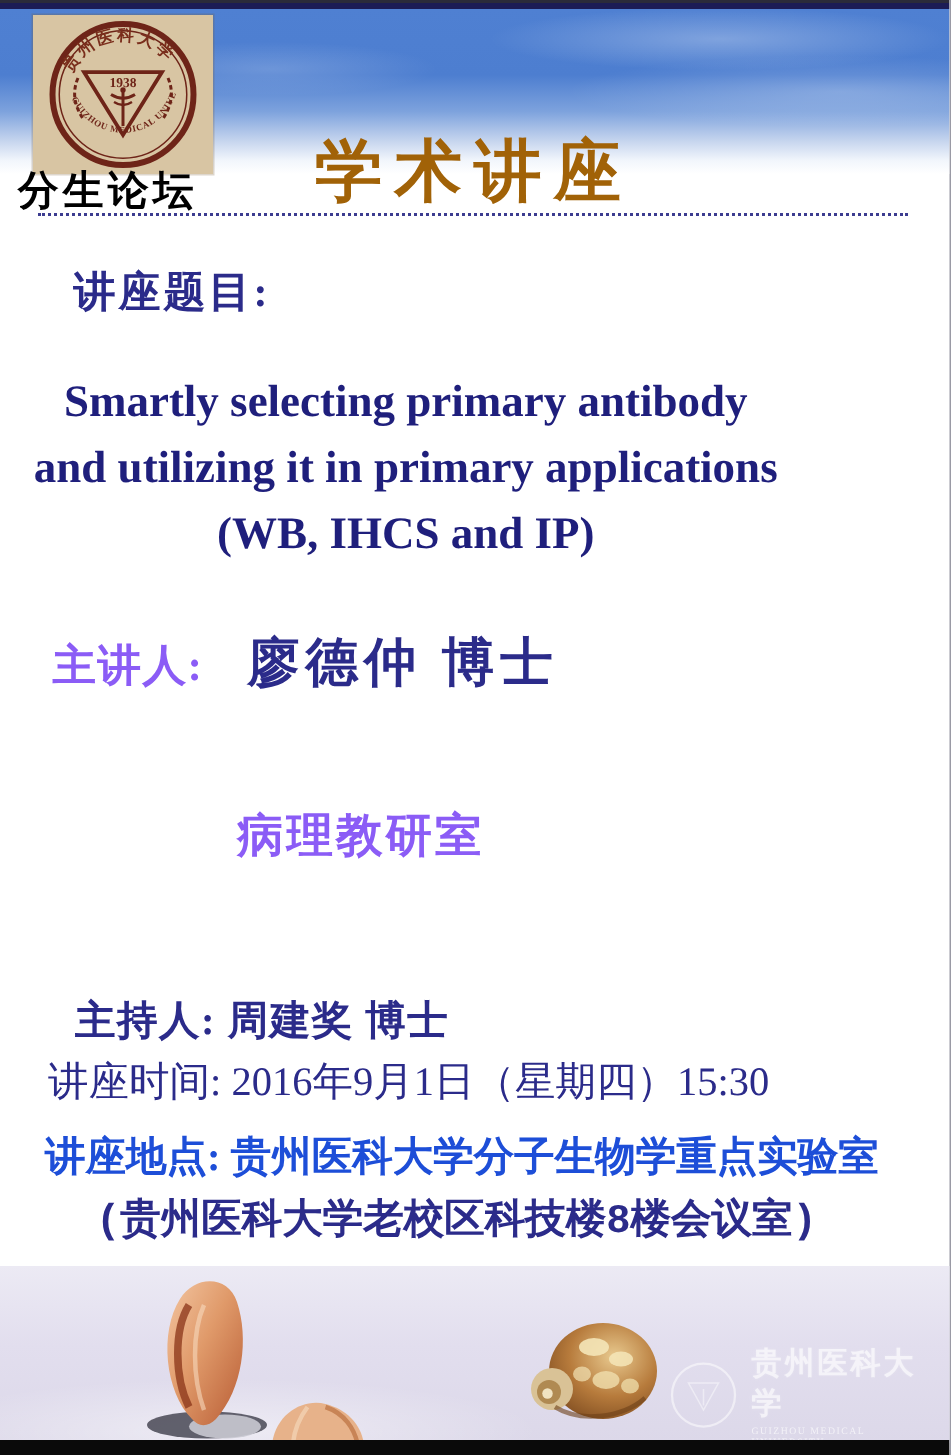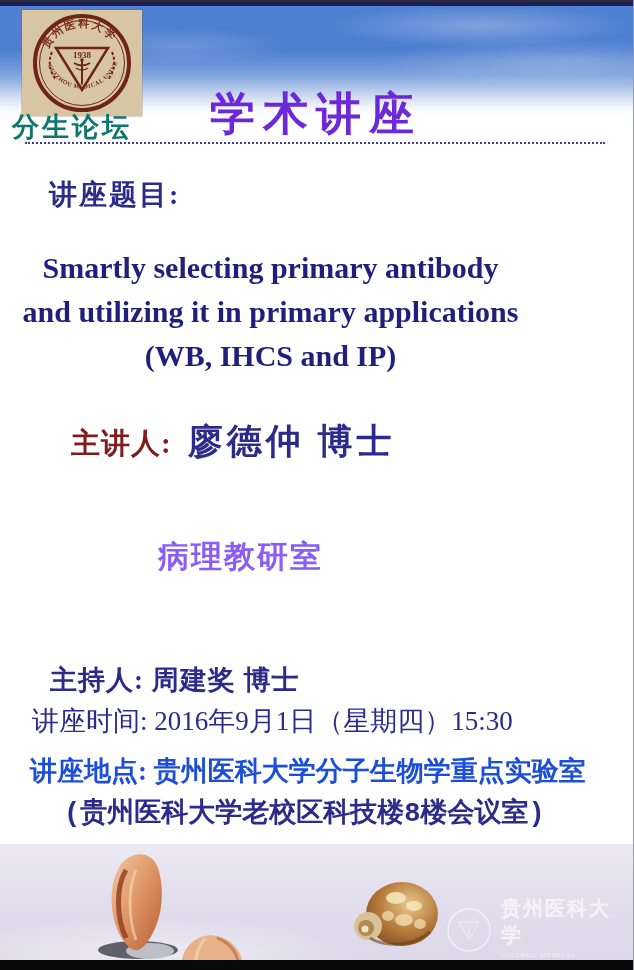--- a/index.html
+++ b/index.html
@@ -21,45 +21,45 @@
       linear-gradient(180deg, #4f80d2 0%, #4d7ed0 40%, #7da2dd 62%, #c6d5ee 80%, #f2f6fc 92%, #ffffff 100%);
   }
   
   .logo-box {
     position:absolute; left:22px; top:10px; width:120px; height:106px;
     background:#d8c5a3; box-shadow:0 0 0 1px rgba(120,90,50,.25);
   }
   .logo-box svg { display:block; width:100%; height:100%; }
   .forum-label {
     position:absolute; left:12px; top:109px; width:200px;
-    font-size:27px; font-weight:bold; color:#0f766e; letter-spacing:3px;
+    font-size:27px; font-weight:bold; color:#000000; letter-spacing:3px;
   }
   
   .main-title {
     position:absolute; left:210px; top:84px;
-    font-size:45px; font-weight:bold; color:#6d28d9; letter-spacing:8px;
+    font-size:45px; font-weight:bold; color:#a16207; letter-spacing:8px;
   }
   .dotted-rule {
     position:absolute; left:25px; top:142px; width:580px; height:0;
     border-top:2px dotted #3c3c90;
   }
   .topic-label {
     position:absolute; left:49px; top:176px;
     font-size:28px; font-weight:bold; color:#2b2b8a; letter-spacing:2px;
   }
   .topic-en {
     position:absolute; left:0; top:246px; width:541px;
     text-align:center; font-size:30px; font-weight:bold; color:#1f1f7c;
     line-height:44px; font-family:"Liberation Serif", serif;
   }
   .speaker-row {
     position:absolute; left:35px; top:418px; display:flex; align-items:baseline;
   }
-  .speaker-label { font-size:29px; font-weight:bold; color:#7f1d1d; letter-spacing:1px;margin-left:36px; }
-  .speaker-name  { font-size:35px; font-weight:bold; color:#2b2b8a; margin-left:16px; letter-spacing:4px; }
+  .speaker-label { font-size:29px; font-weight:bold; color:#8b5cf6; letter-spacing:1px; }
+  .speaker-name  { font-size:35px; font-weight:bold; color:#2b2b8a; margin-left:29px; letter-spacing:4px; }
   .affil1 { position:absolute; left:158px; top:490px; font-size:31px; font-weight:bold; color:#2b2b8a; letter-spacing:2px; }
   .affil2 { position:absolute; left:158px; top:536px; font-size:31px; font-weight:bold; color:#8b5cf6; letter-spacing:2px; }
   .host-line     { position:absolute; left:50px; top:662px; font-size:27px; font-weight:bold; color:#2b2b8a; letter-spacing:1px; }
   .time-line     { position:absolute; left:32px; top:703px; font-size:27px; font-weight:normal; color:#2b2b8a; }
   .location-line { position:absolute; left:30px; top:753px; font-size:27px; font-weight:bold; color:#1d4ed8; }
   .location-detail { position:absolute; left:64px; top:794px; font-size:27px; font-weight:bold; color:#2b2b8a;font-family:Liberation Mono, monospace; }
   
   .beach {
     position:absolute; left:0; top:844px; width:634px; height:118px; overflow:hidden;
     background:

